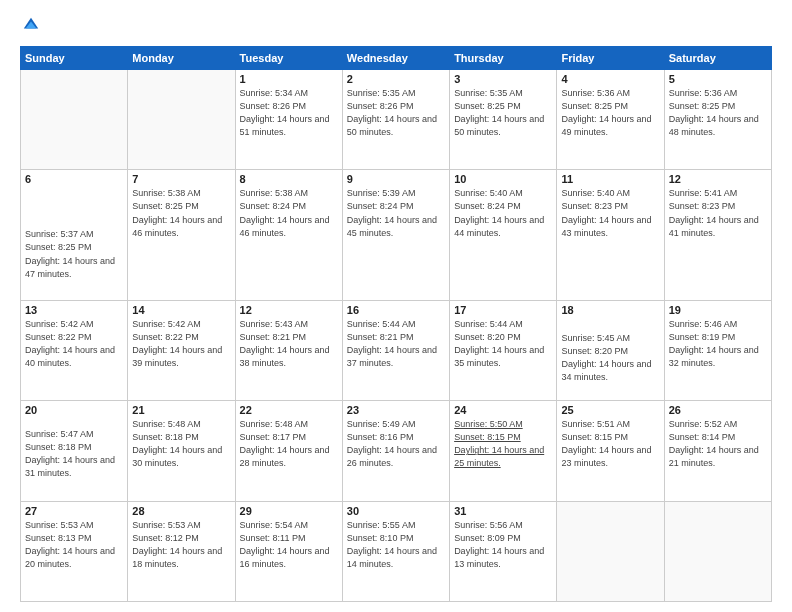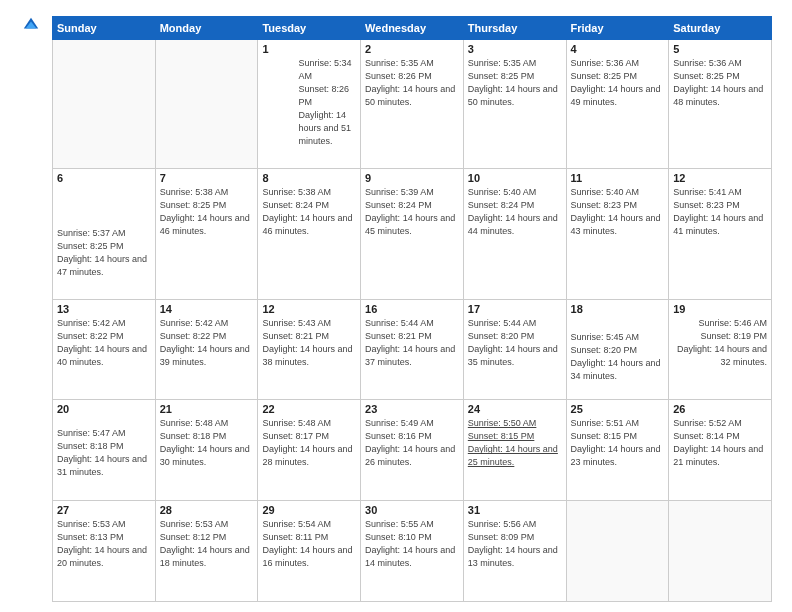--- a/index.html
+++ b/index.html
@@ -8,22 +8,21 @@
       background: #fff;
       width: 792px;
       height: 612px;
       overflow: hidden;
     }
     .page {
       width: 792px;
       height: 612px;
       padding: 16px 20px 10px 20px;
       display: flex;
-      flex-direction: row;
-      gap: 12px;
+      flex-direction: column;
     }
     .header {
       display: flex;
       justify-content: space-between;
       align-items: flex-start;
       margin-bottom: 8px;
     }
     .logo {
       display: flex;
       align-items: center;
@@ -127,21 +126,21 @@
           <th>Friday</th>
           <th>Saturday</th>
         </tr>
     </thead>
     <tbody id="calendar-body">
     <tr>
           <td class="empty-cell"></td>
           <td class="empty-cell"></td>
           <td>
             <span class="day-num">1</span>
-            <div class="day-info" style="white-space: pre-line; margin-left: 36px;">Sunrise: 5:34 AM
+            <div class="day-info" style="white-space: pre-line;">Sunrise: 5:34 AM
 Sunset: 8:26 PM
 Daylight: 14 hours and 51 minutes.</div>
           </td>
           <td>
             <span class="day-num">2</span>
             <div class="day-info" style="white-space: pre-line;">Sunrise: 5:35 AM
 Sunset: 8:26 PM
 Daylight: 14 hours and 50 minutes.</div>
           </td>
           <td>
@@ -239,21 +238,21 @@
 Daylight: 14 hours and 35 minutes.</div>
           </td>
           <td>
             <span class="day-num">18</span>
             <div class="day-info" style="white-space: pre-line; margin-top: 16px;">Sunrise: 5:45 AM
 Sunset: 8:20 PM
 Daylight: 14 hours and 34 minutes.</div>
           </td>
           <td>
             <span class="day-num">19</span>
-            <div class="day-info" style="white-space: pre-line; text-align: right;">Sunrise: 5:46 AM
+            <div class="day-info" style="white-space: pre-line;">Sunrise: 5:46 AM
 Sunset: 8:19 PM
 Daylight: 14 hours and 32 minutes.</div>
           </td>
         </tr>
         <tr>
           <td>
             <span class="day-num">20</span>
             <div class="day-info" style="white-space: pre-line; margin-top: 12px;">Sunrise: 5:47 AM
 Sunset: 8:18 PM
 Daylight: 14 hours and 31 minutes.</div>

